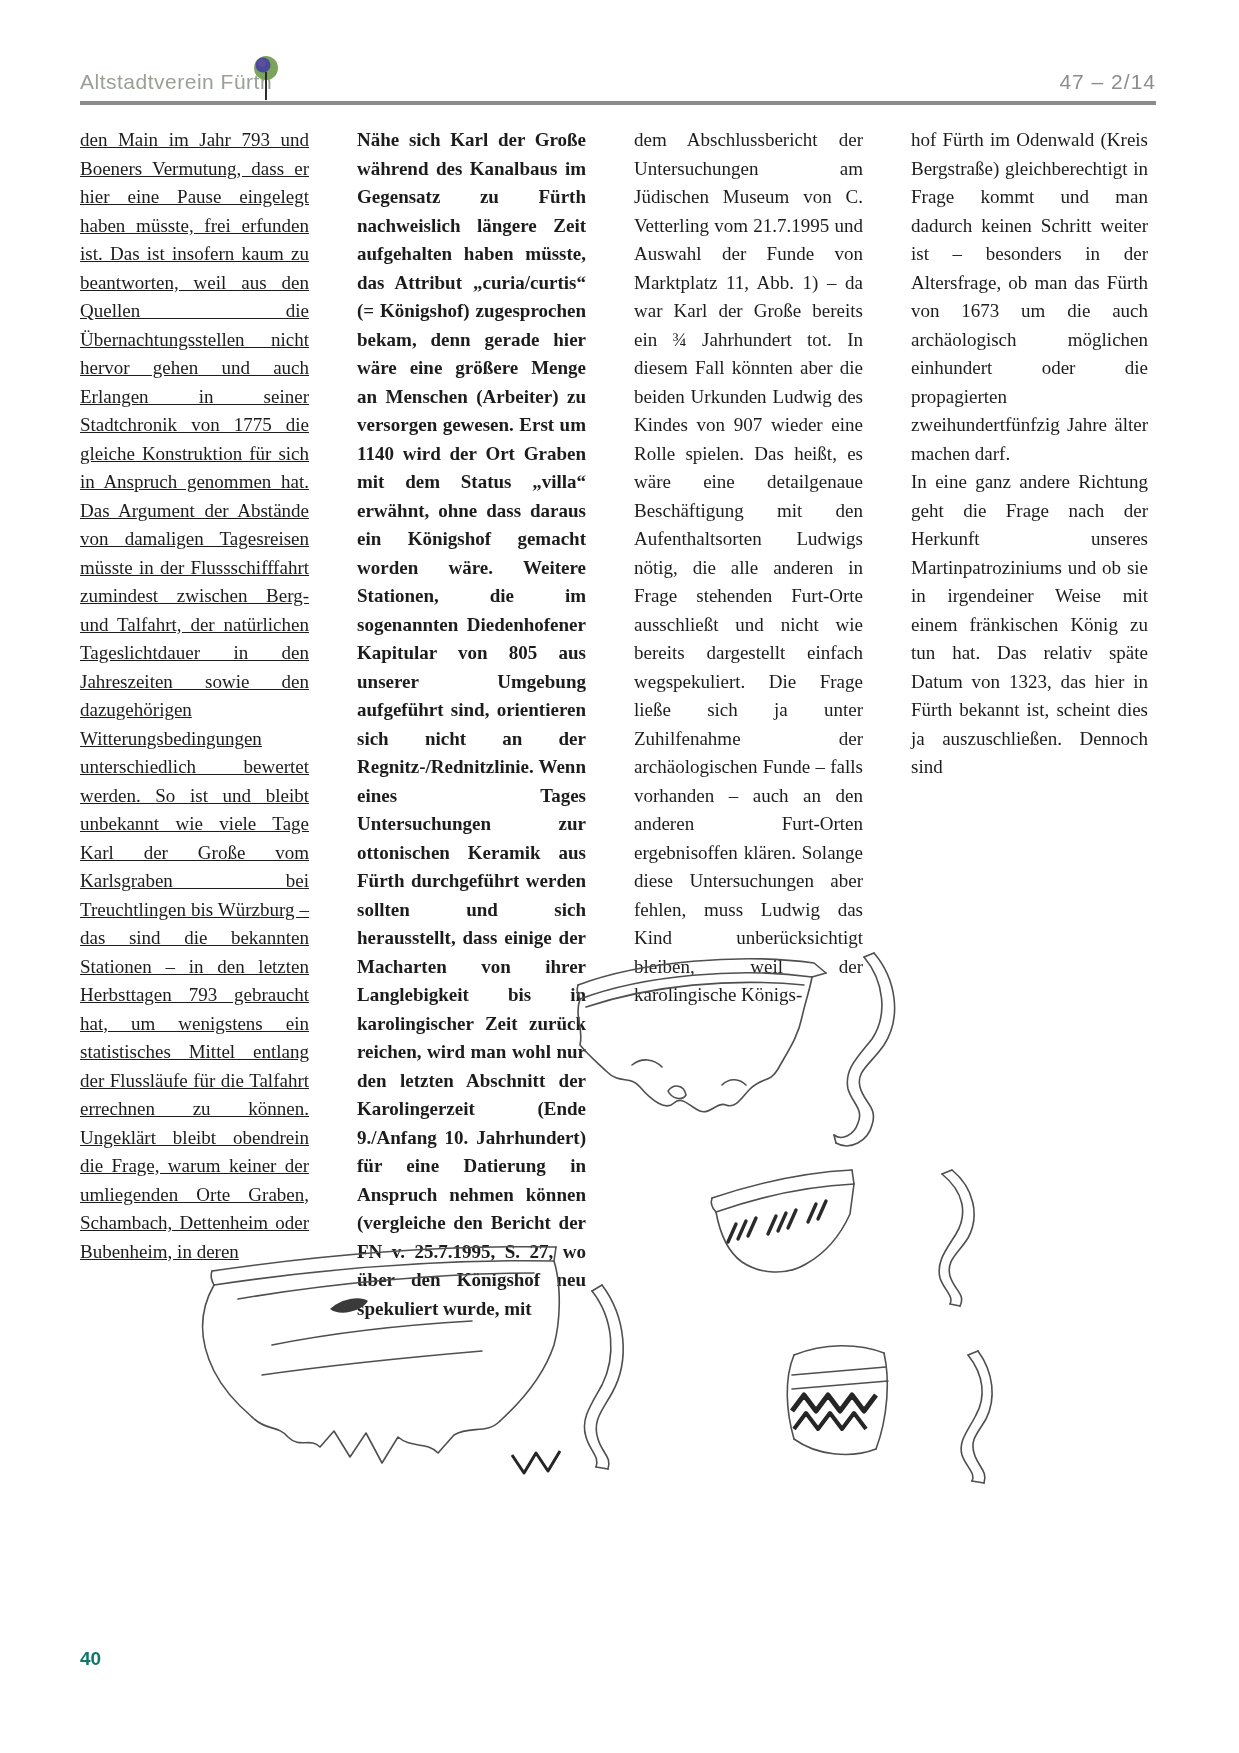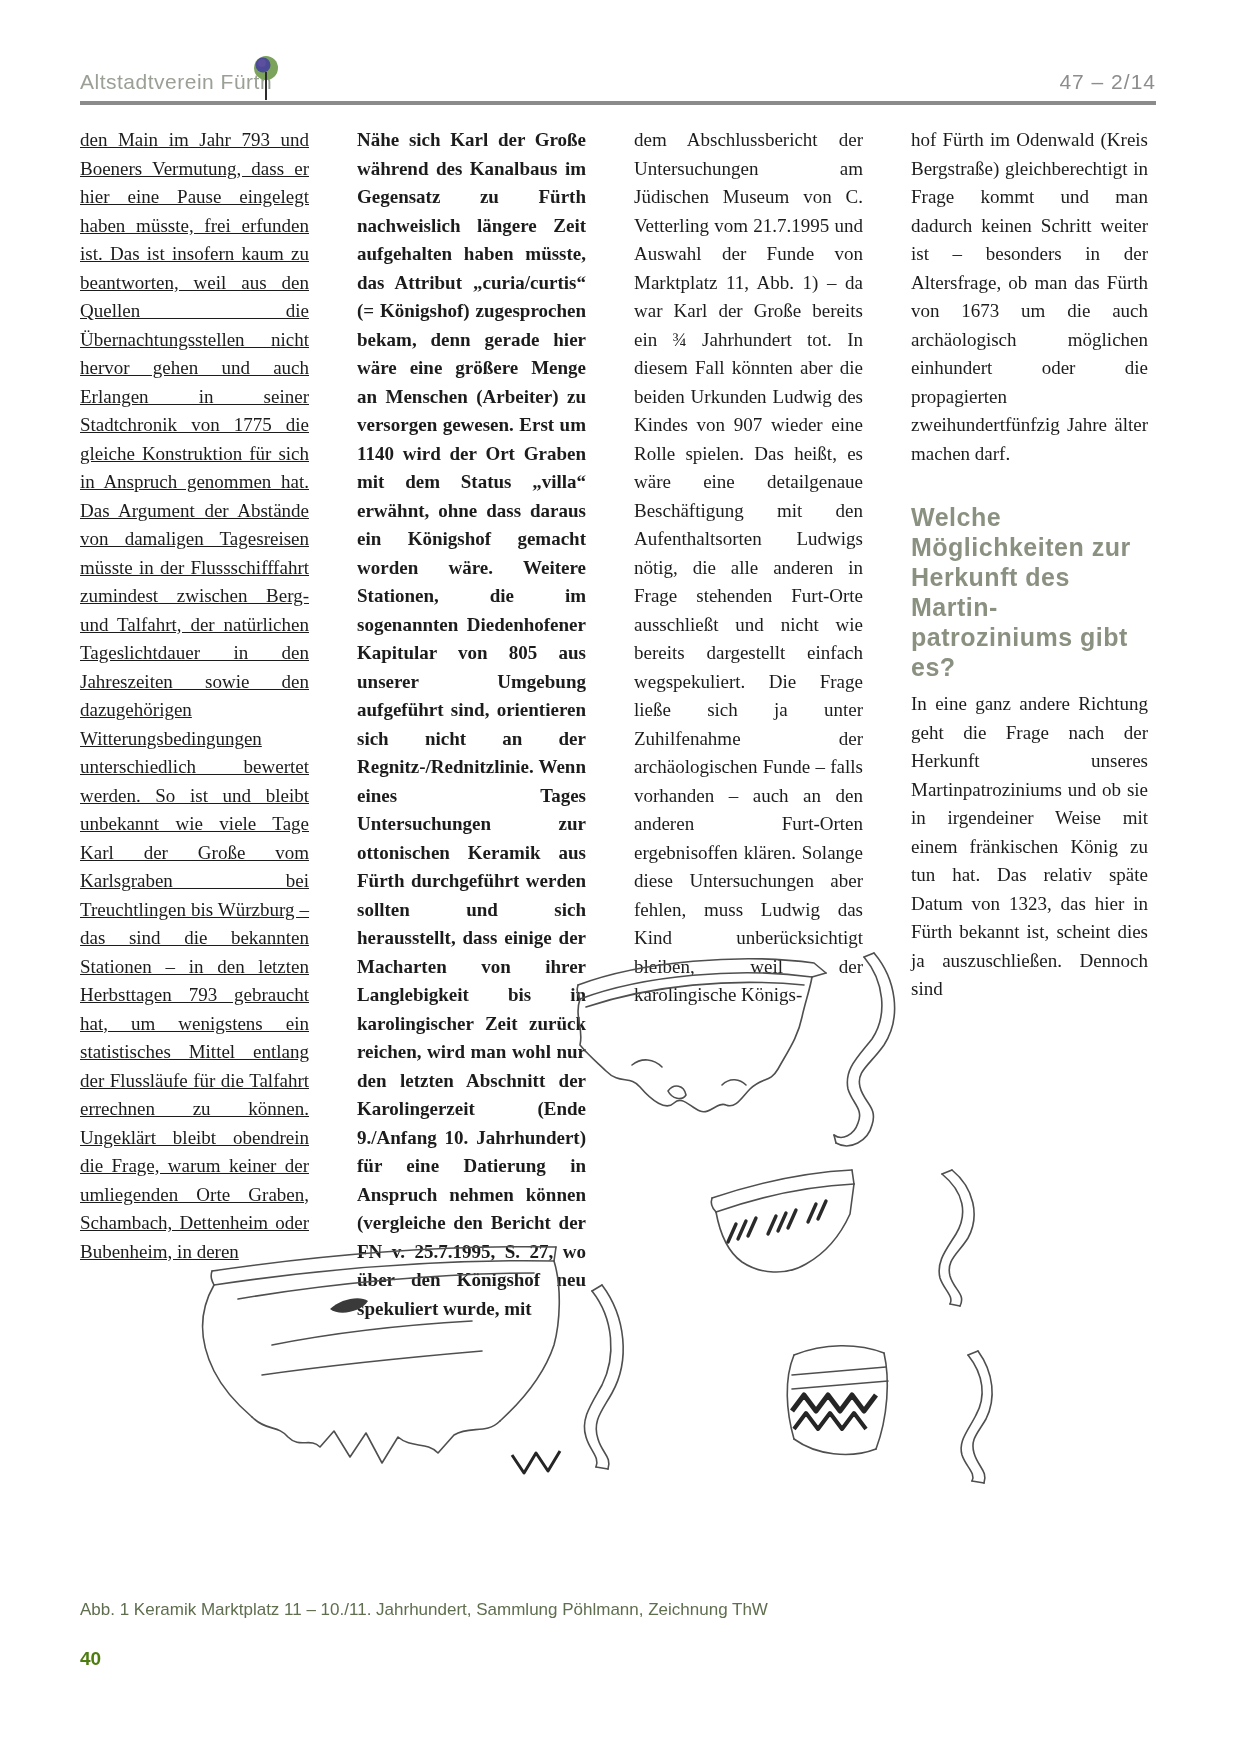--- a/index.html
+++ b/index.html
@@ -58,21 +58,21 @@
   .sketch-zig{stroke:#252525;fill:none;stroke-linejoin:round;}
   .sketch-fill{fill:#3a3a3a;stroke:none;}
   .figure-caption{
     position:absolute;left:80px;top:1600px;width:920px;
     font-family:"Liberation Sans", sans-serif;
     font-size:17px;color:#5f6e4e;
   }
   .page-number{
     position:absolute;left:80px;top:1648px;
     font-family:"Liberation Sans", sans-serif;
-    font-size:19px;font-weight:600;color:#4d7c0f;
+    font-size:19px;font-weight:600;color:#0f766e;
   }
 </style>
 </head>
 <body>
 
 <div class="page">
 
   <div class="header-brand">Altstadtverein Fürth</div>
   <div class="header-logo">
     <svg width="34" height="52" viewBox="0 0 34 52">
@@ -83,21 +83,20 @@
     </svg>
   </div>
   <div class="header-issue">47 – 2/14</div>
   <div class="header-rule"></div>
 
   <div class="col" id="col1">den Main im Jahr 793 und Boeners Vermutung, dass er hier eine Pause eingelegt haben müsste, frei erfunden ist. Das ist insofern kaum zu beantworten, weil aus den Quellen die Übernachtungsstellen nicht hervor gehen und auch Erlangen in seiner Stadtchronik von 1775 die gleiche Konstruktion für sich in Anspruch genommen hat. Das Argument der Abstände von damaligen Tagesreisen müsste in der Flussschifffahrt zumindest zwischen Berg- und Talfahrt, der natürlichen Tageslichtdauer in den Jahreszeiten sowie den dazugehörigen Witterungsbedingungen unterschiedlich bewertet werden. So ist und bleibt unbekannt wie viele Tage Karl der Große vom Karlsgraben bei Treuchtlingen bis Würzburg – das sind die bekannten Stationen – in den letzten Herbsttagen 793 gebraucht hat, um wenigstens ein statistisches Mittel entlang der Flussläufe für die Talfahrt errechnen zu können. Ungeklärt bleibt obendrein die Frage, warum keiner der umliegenden Orte Graben, Schambach, Dettenheim oder Bubenheim, in deren</div>
   <div class="col" id="col2">Nähe sich Karl der Große während des Kanalbaus im Gegensatz zu Fürth nachweislich längere Zeit aufgehalten haben müsste, das Attribut „curia/curtis“ (= Königshof) zugesprochen bekam, denn gerade hier wäre eine größere Menge an Menschen (Arbeiter) zu versorgen gewesen. Erst um 1140 wird der Ort Graben mit dem Status „villa“ erwähnt, ohne dass daraus ein Königshof gemacht worden wäre. Weitere Stationen, die im sogenannten Diedenhofener Kapitular von 805 aus unserer Umgebung aufgeführt sind, orientieren sich nicht an der Regnitz-/Rednitzlinie. Wenn eines Tages Untersuchungen zur ottonischen Keramik aus Fürth durchgeführt werden sollten und sich herausstellt, dass einige der Macharten von ihrer Langlebigkeit bis in karolingischer Zeit zurück reichen, wird man wohl nur den letzten Abschnitt der Karolingerzeit (Ende 9./Anfang 10. Jahrhundert) für eine Datierung in Anspruch nehmen können (vergleiche den Bericht der FN v. 25.7.1995, S. 27, wo über den Königshof neu spekuliert wurde, mit</div>
   <div class="col" id="col3">dem Abschlussbericht der Untersuchungen am Jüdischen Museum von C. Vetterling vom 21.7.1995 und Auswahl der Funde von Marktplatz 11, Abb. 1) – da war Karl der Große bereits ein ¾ Jahrhundert tot. In diesem Fall könnten aber die beiden Urkunden Ludwig des Kindes von 907 wieder eine Rolle spielen. Das heißt, es wäre eine detailgenaue Beschäftigung mit den Aufenthaltsorten Ludwigs nötig, die alle anderen in Frage stehenden Furt-Orte ausschließt und nicht wie bereits dargestellt einfach wegspekuliert. Die Frage ließe sich ja unter Zuhilfenahme der archäologischen Funde – falls vorhanden – auch an den anderen Furt-Orten ergebnisoffen klären. Solange diese Untersuchungen aber fehlen, muss Ludwig das Kind unberücksichtigt bleiben, weil der karolingische Königs-</div>
   <div class="col" id="col4">
     <p>hof Fürth im Odenwald (Kreis Bergstraße) gleichberechtigt in Frage kommt und man dadurch keinen Schritt weiter ist – besonders in der Altersfrage, ob man das Fürth von 1673 um die auch archäologisch möglichen einhundert oder die propagierten zweihundertfünfzig Jahre älter machen darf.</p>
-    <h2 class="green-heading">Welche Möglichkeiten zur Herkunft des Martin-patroziniums gibt es?</h2>
     <p>In eine ganz andere Richtung geht die Frage nach der Herkunft unseres Martinpatroziniums und ob sie in irgendeiner Weise mit einem fränkischen König zu tun hat. Das relativ späte Datum von 1323, das hier in Fürth bekannt ist, scheint dies ja auszuschließen. Dennoch sind</p>
   </div>
 
   <div class="fig" style="left:572px;top:945px;">
     <svg width="340" height="215" viewBox="0 0 340 215">
       <path class="sketch" d="M6,40 C70,16 170,8 242,18 L254,28"></path>
       <path class="sketch" d="M8,54 C72,30 168,22 240,32"></path>
       <path class="sketch" d="M6,40 C4,46 6,50 8,54"></path>
       <path class="sketch" d="M254,28 L240,32"></path>
       <path class="sketch" d="M14,62 C80,40 160,33 232,40"></path>
@@ -165,16 +164,15 @@
       <path class="sketch" d="M30,54 L126,46"></path>
       <path class="sketch-zig" stroke-width="5" d="M30,76 L42,60 L54,76 L66,60 L78,76 L90,60 L102,76 L114,60"></path>
       <path class="sketch-zig" stroke-width="4" d="M32,94 L44,78 L56,94 L68,78 L80,94 L92,78 L104,94"></path>
       <path class="sketch" d="M216,16 C232,38 234,64 224,84 C216,98 208,104 212,118 C216,132 226,136 222,148"></path>
       <path class="sketch" d="M206,20 C222,40 224,62 214,80 C206,96 196,106 200,120 C204,132 214,138 210,146"></path>
       <path class="sketch" d="M216,16 L206,20"></path>
       <path class="sketch" d="M222,148 L210,146"></path>
     </svg>
   </div>
 
-  <div class="figure-caption">Abb. 1 Keramik Marktplatz 11 – 10./11. Jahrhundert, Sammlung Pöhlmann, Zeichnung ThW</div>
   <div class="page-number">40</div>
 
 </div>
 
 </body></html>

